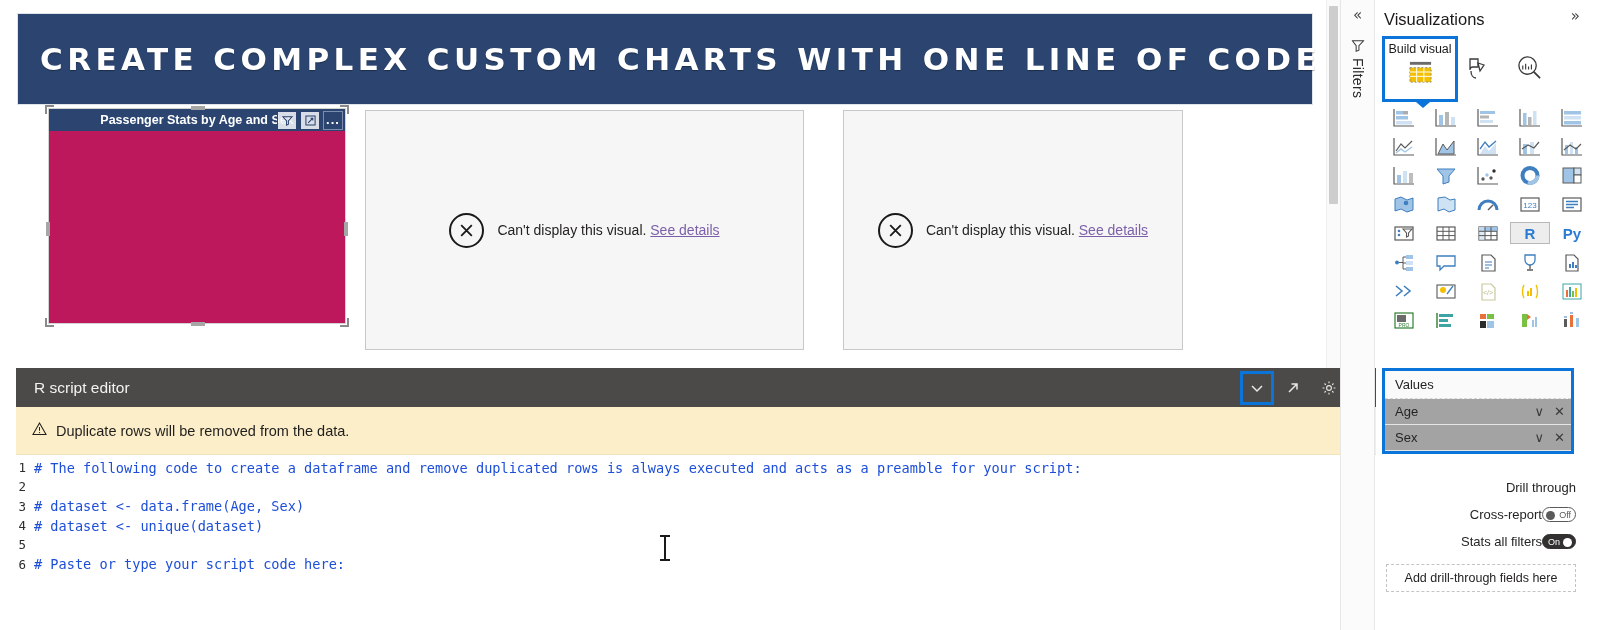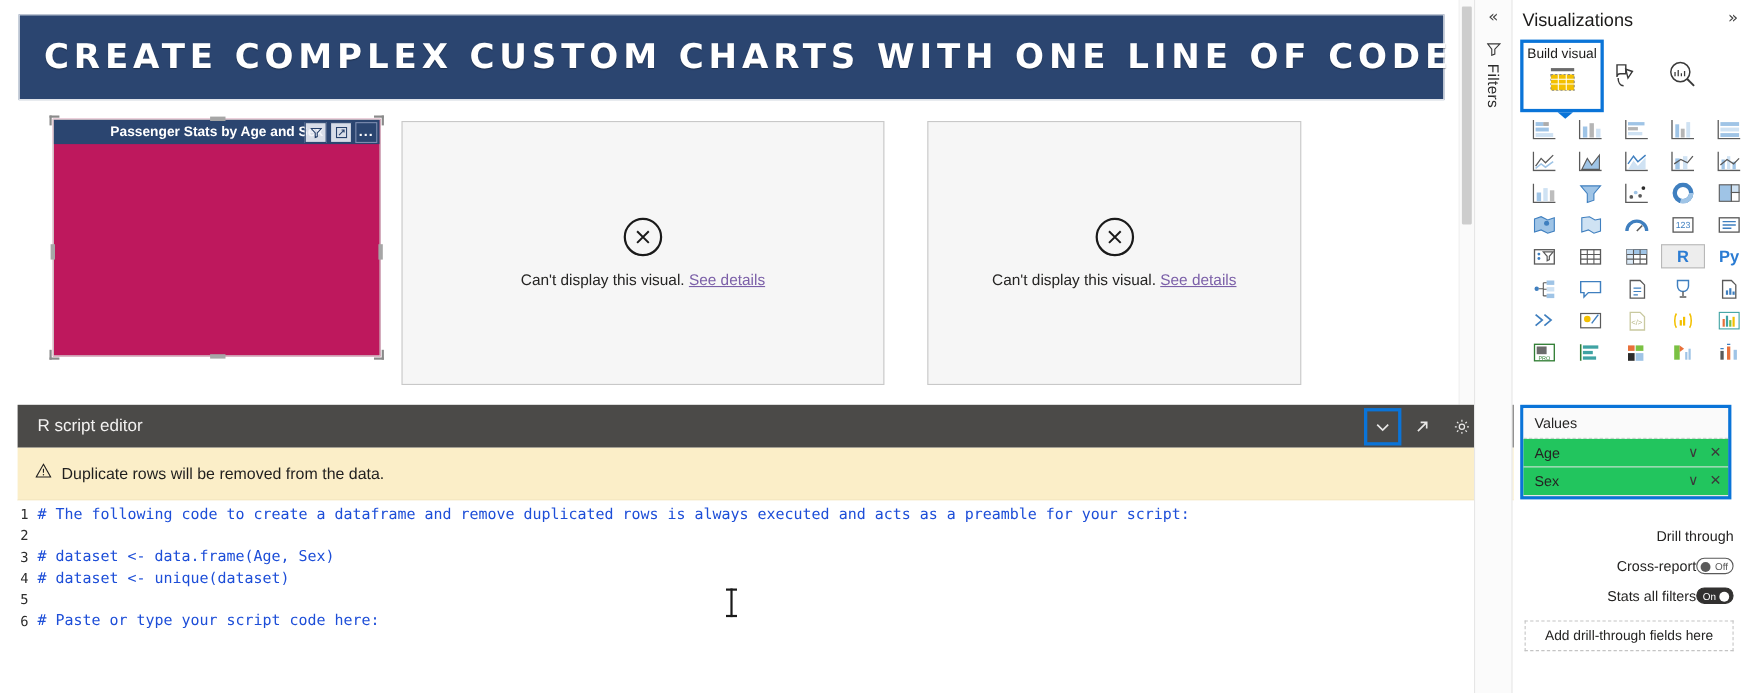--- a/index.html
+++ b/index.html
@@ -9,21 +9,21 @@
     background: #ffffff; overflow: hidden;
   }
   #app { position: relative; width: 1600px; height: 630px; background: #fff; }
 
   
   #canvas-area {
     position: absolute; left: 0; top: 0; width: 1340px; height: 368px;
     background: #ffffff; overflow: hidden;
   }
   #banner {
-    position: absolute; left: 17px; top: 13px; width: 1296px; height: 78px;
+    position: absolute; left: 17px; top: 13px; width: 1296px; height: 92px;
     background: #2b4570; border: 1px solid #dfe3ea;
     display: flex; align-items: center;
   }
   #banner-text {
     color: #ffffff; font-size: 31px; font-weight: bold;
     letter-spacing: 4.4px; padding-left: 22px;
     font-family: "DejaVu Sans", sans-serif;
     text-shadow: 0 1px 1px rgba(0,0,0,.35);
     white-space: nowrap;
   }
@@ -57,21 +57,21 @@
   .handle { position: absolute; background: #a6a6a6; }
   .h-corner { width: 9px; height: 9px; background: transparent;
               border-color: #8a8a8a; border-style: solid; }
   .h-mid-h { width: 14px; height: 4px; }
   .h-mid-v { width: 4px; height: 14px; }
 
   
   .broken-visual {
     position: absolute; top: 110px; background: #f6f6f6;
     border: 1px solid #c8c8c8;
-    display: flex; flex-direction: column;
+    display: flex; 
     align-items: center; justify-content: center; gap: 13px;
   }
   #broken-1 { left: 365px; width: 439px; height: 240px; }
   #broken-2 { left: 843px; width: 340px; height: 240px; }
   .broken-circle {
     width: 35px; height: 35px; border: 2.1px solid #1a1a1a;
     border-radius: 50%; display: flex; align-items: center;
     justify-content: center; position: relative;
   }
   .broken-circle svg { display:block; }
@@ -218,21 +218,21 @@
     position: absolute; left: 6px; top: 368px; width: 192px;
     border: 3px solid #0a74d8; background: #fff;
   }
   #fields-title {
     height: 28px; display: flex; align-items: center; padding-left: 10px;
     font-size: 13px; color: #252423; background: #fafafa;
     border-bottom: 1px dashed #d6d6d6;
   }
   .field-row {
     height: 26px; display: flex; align-items: center; padding: 0 6px 0 10px;
-    font-size: 13px; color: #252423; background: #22c55e;
+    font-size: 13px; color: #252423; background: #a3a3a3;
     border-bottom: 1px solid #e6e6e6; justify-content: space-between;
   }
   .field-icons { display: flex; align-items: center; gap: 10px; color: #3a3a3a; }
   .field-icons span { font-size: 13px; cursor: pointer;
                       font-family: "DejaVu Sans", sans-serif; }
 
   #drill-section { position: absolute; left: 10px; top: 474px; width: 190px; }
   .drill-row {
     height: 27px; display: flex; align-items: center;
     justify-content: flex-end; font-size: 13px; color: #252423;

